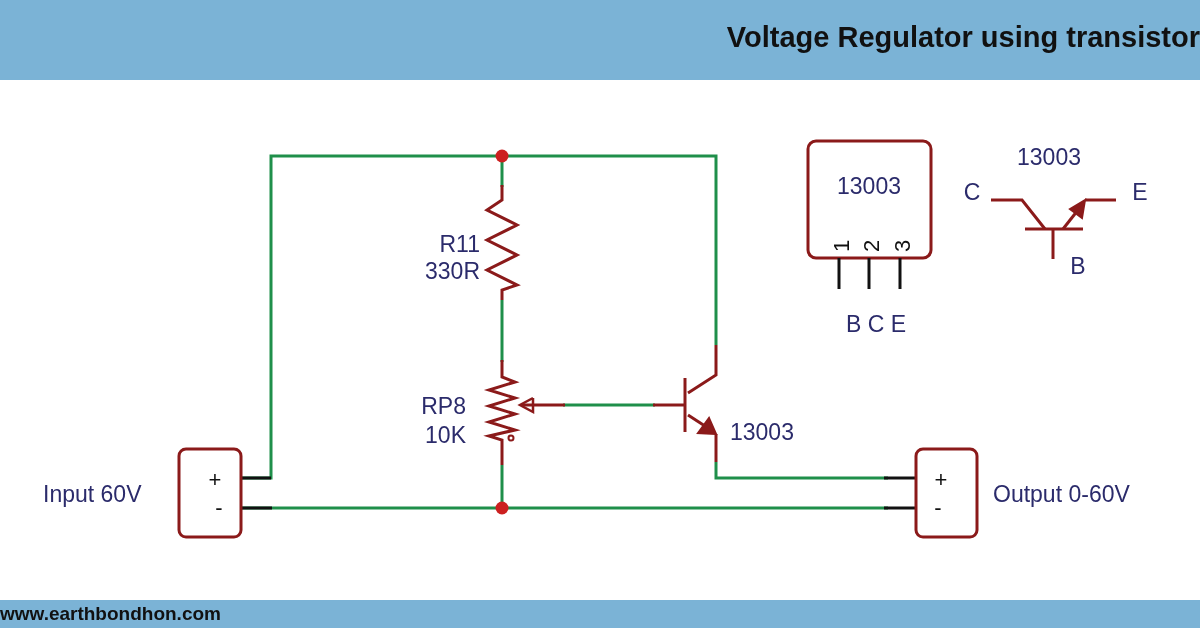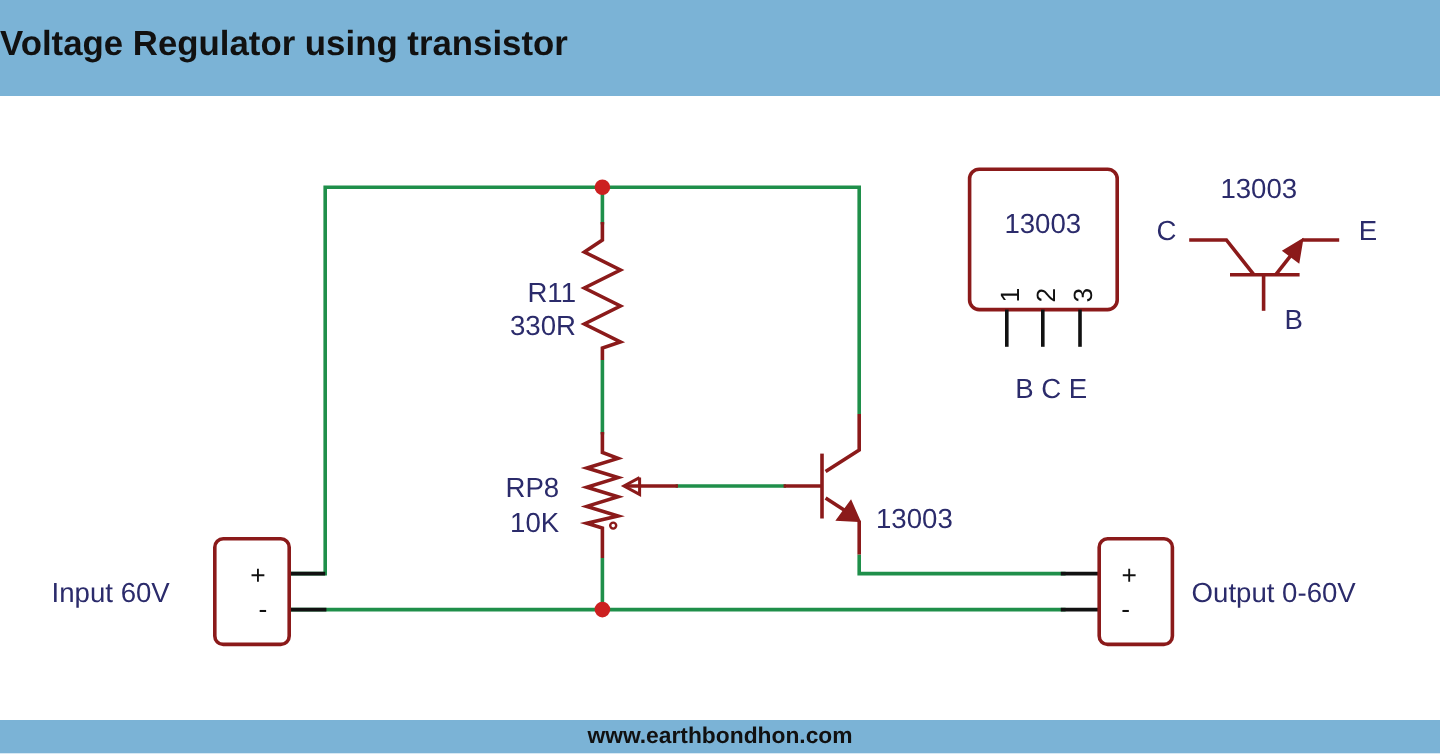--- a/index.html
+++ b/index.html
@@ -1,20 +1,20 @@
 <!DOCTYPE html>
 <html><head>
 <meta charset="utf-8">
 <style>
   html, body { margin:0; padding:0; }
   body { width:1200px; height:628px; background:#ffffff; position:relative; overflow:hidden; font-family:"Liberation Sans", sans-serif; }
   .banner-top { position:absolute; left:0; top:0; width:1200px; height:80px; background:#7bb3d6; }
-  .title { position:absolute; left:0; top:0; width:1200px; height:75px; line-height:75px; text-align:left; font-weight:bold; font-size:29px; color:#111; }
+  .title { position:absolute; left:0; top:0; width:1200px; height:75px; line-height:75px; text-align:right; font-weight:bold; font-size:29px; color:#111; }
   .banner-bottom { position:absolute; left:0; top:600px; width:1200px; height:28px; background:#7bb3d6; }
-  .footer { position:absolute; left:0; top:600px; width:1200px; height:28px; line-height:28px; text-align:center; font-weight:bold; font-size:19px; color:#111; }
+  .footer { position:absolute; left:0; top:600px; width:1200px; height:28px; line-height:28px; text-align:left; font-weight:bold; font-size:19px; color:#111; }
   svg.schem { position:absolute; left:0; top:0; }
   .lbl { font-family:"Liberation Sans", sans-serif; fill:#2b2b6b; font-size:23px; }
   .sgn { font-family:"Liberation Sans", sans-serif; fill:#111; font-size:22px; }
 </style>
 </head>
 <body>
 
 <div class="banner-top"></div>
 <div class="title">Voltage Regulator using transistor</div>
 

